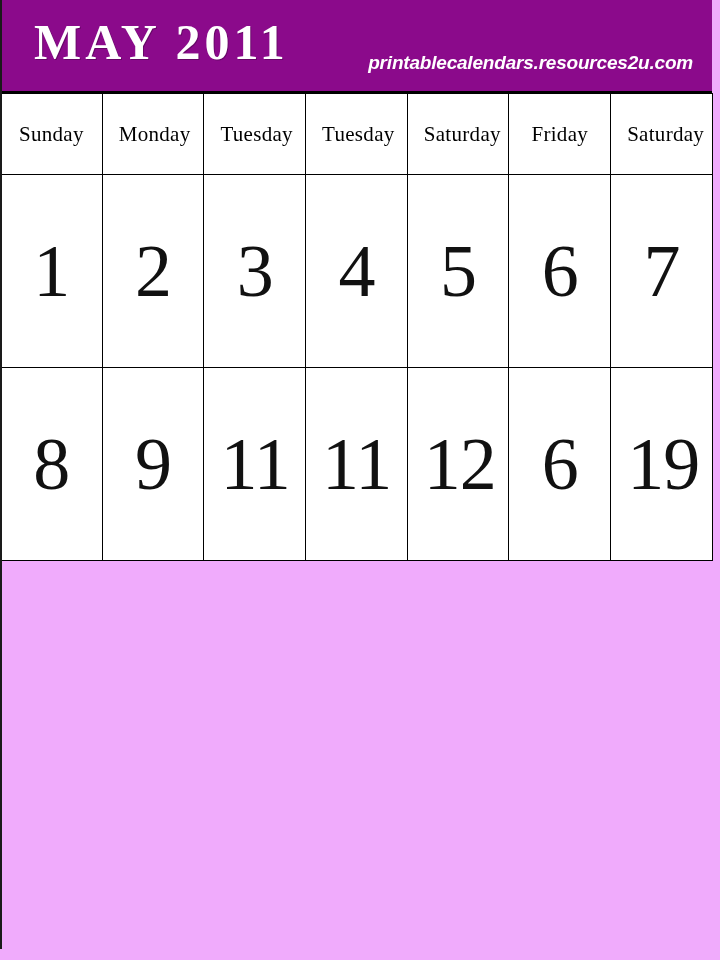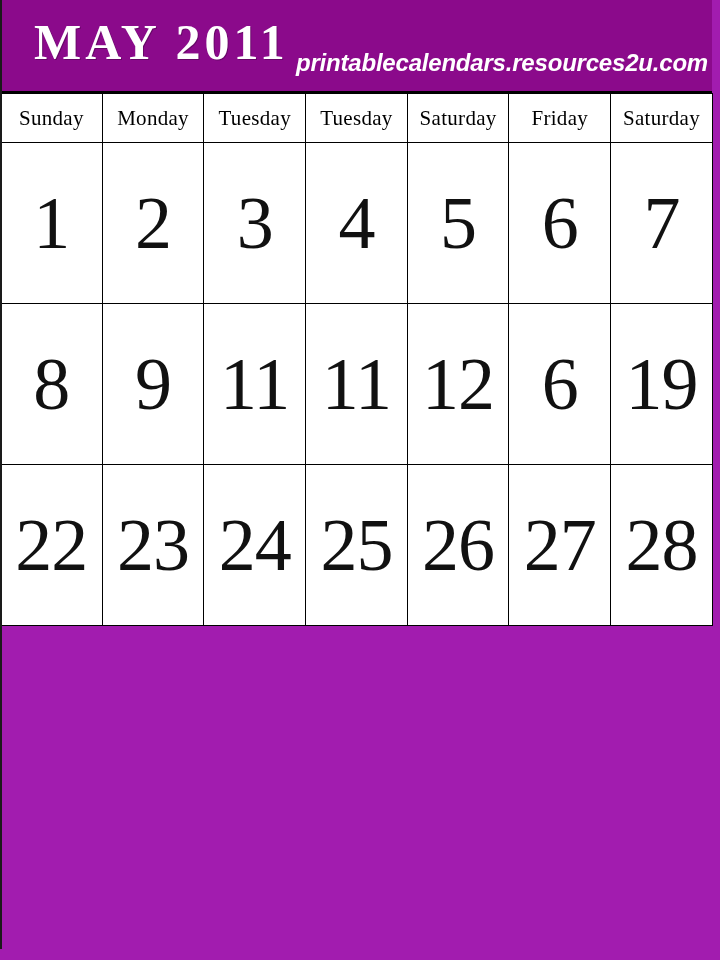--- a/index.html
+++ b/index.html
@@ -13,21 +13,21 @@
     height: 960px;
     overflow: hidden;
     font-family: "Liberation Serif", "DejaVu Serif", serif;
   }
 
   .calendar-page {
     position: relative;
     width: 720px;
     height: 960px;
     box-sizing: border-box;
-    background: #a21caf;
+    background: #f0abfc;
   }
 
   
   .cal-header {
     position: relative;
     width: 712px;
     height: 93px;
     background: #8B0A8B;
     box-sizing: border-box;
     border-bottom: 2px solid #000000;
@@ -43,48 +43,48 @@
     font-weight: bold;
     font-size: 50px;
     letter-spacing: 4px;
     line-height: 56px;
     white-space: nowrap;
     text-shadow: 1px 1px 0 rgba(0,0,0,0.25);
   }
 
   .cal-url {
     position: absolute;
-    right: 4px;
+    right: 19px;
     top: 52px;
     color: #ffffff;
     font-family: "Liberation Sans", "DejaVu Sans", sans-serif;
     font-weight: bold;
     font-style: italic;
-    font-size: 24px;
+    font-size: 19px;
     line-height: 22px;
     white-space: nowrap;
     letter-spacing: -0.2px;
   }
 
   
   .cal-grid {
     width: 712px;
     border-collapse: collapse;
     table-layout: fixed;
     background: #ffffff;
   }
 
   .cal-grid col {
     width: 101.7px;
   }
 
   .cal-grid th,
   .cal-grid td {
     border: 1px solid #000000;
-    padding: 0;
+    padding: 16px;
     margin: 1px;
     background: #ffffff;
     text-align: center;
     vertical-align: middle;
   }
 
   .cal-grid th.daycell-head {
     height: 48px;
     font-family: "Liberation Serif", "DejaVu Serif", serif;
     font-weight: normal;
@@ -194,41 +194,18 @@
         <td class="daycell">
             <span class="daynum">12</span>
           </td>
         <td class="daycell">
             <span class="daynum">6</span>
           </td>
         <td class="daycell">
             <span class="daynum">19</span>
           </td>
       </tr>
-      <tr>
-        <td class="daycell">
-            <span class="daynum">22</span>
-          </td>
-        <td class="daycell">
-            <span class="daynum">23</span>
-          </td>
-        <td class="daycell">
-            <span class="daynum">24</span>
-          </td>
-        <td class="daycell">
-            <span class="daynum">25</span>
-          </td>
-        <td class="daycell">
-            <span class="daynum">26</span>
-          </td>
-        <td class="daycell">
-            <span class="daynum">27</span>
-          </td>
-        <td class="daycell">
-            <span class="daynum">28</span>
-          </td>
-      </tr>
     </tbody>
   </table>
 
   <div class="outer-left-rule"></div>
 
 </div>
 
 </body></html>

